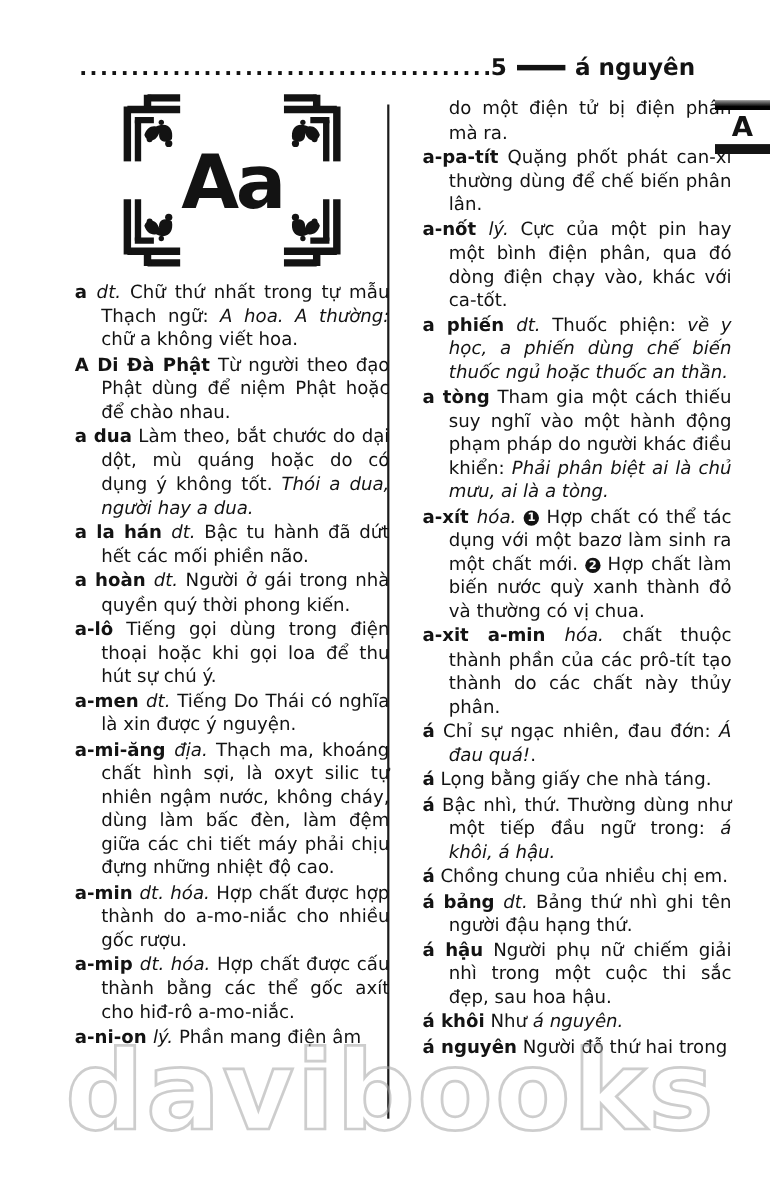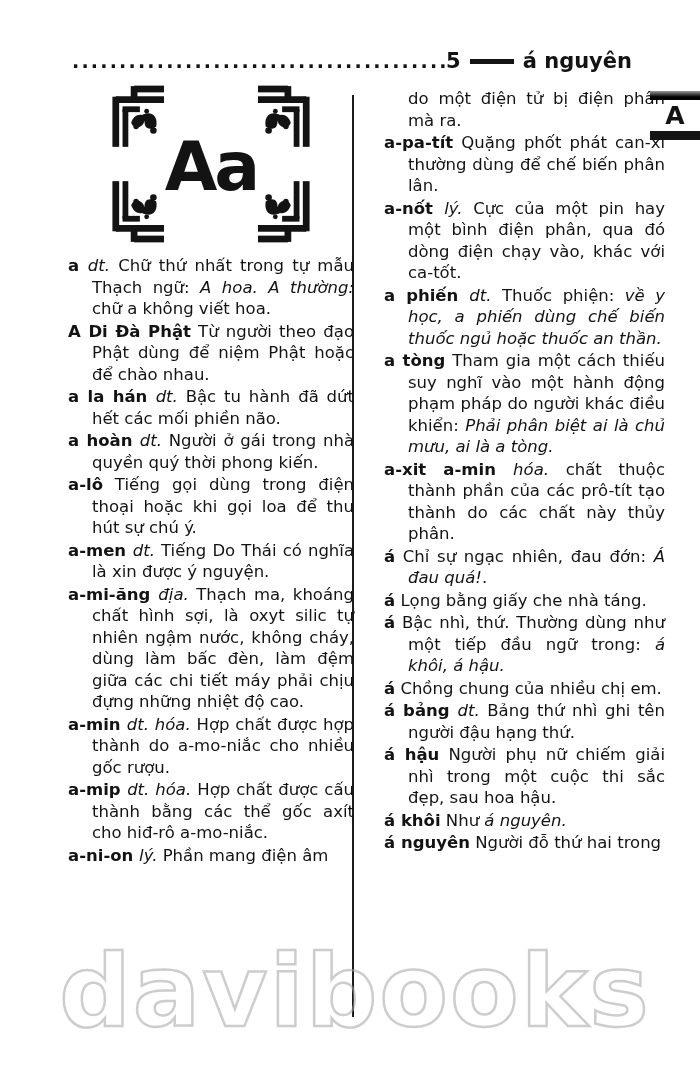--- a/index.html
+++ b/index.html
@@ -147,38 +147,40 @@
           <circle cx="45" cy="47" r="3.4"></circle>
           <circle cx="27" cy="43" r="2.8"></circle>
           <circle cx="38" cy="27" r="2.5"></circle>
         </g>
       </svg>
       <div class="aa-letter">Aa</div>
     </div>
     <div>
         <p class="entry"><span class="hw">a </span><span class="ex">dt.</span><span> Chữ thứ nhất trong tự mẫu Thạch ngữ: </span><span class="ex">A hoa. A thường:</span><span> chữ a không viết hoa.</span></p>
         <p class="entry"><span class="hw">A Di Đà Phật</span><span> Từ người theo đạo Phật dùng để niệm Phật hoặc để chào nhau.</span></p>
+        <p class="entry"><span class="hw">a dua</span><span> Làm theo, bắt chước do dại dột, mù quáng hoặc do có dụng ý không tốt. </span><span class="ex">Thói a dua, người hay a dua.</span></p>
         <p class="entry"><span class="hw">a la hán </span><span class="ex">dt.</span><span> Bậc tu hành đã dứt hết các mối phiền não.</span></p>
         <p class="entry"><span class="hw">a hoàn </span><span class="ex">dt.</span><span> Người ở gái trong nhà quyền quý thời phong kiến.</span></p>
         <p class="entry"><span class="hw">a-lô</span><span> Tiếng gọi dùng trong điện thoại hoặc khi gọi loa để thu hút sự chú ý.</span></p>
         <p class="entry"><span class="hw">a-men </span><span class="ex">dt.</span><span> Tiếng Do Thái có nghĩa là xin được ý nguyện.</span></p>
         <p class="entry"><span class="hw">a-mi-ăng </span><span class="ex">địa.</span><span> Thạch ma, khoáng chất hình sợi, là oxyt silic tự nhiên ngậm nước, không cháy, dùng làm bấc đèn, làm đệm giữa các chi tiết máy phải chịu đựng những nhiệt độ cao.</span></p>
         <p class="entry"><span class="hw">a-min </span><span class="ex">dt. hóa.</span><span> Hợp chất được hợp thành do a-mo-niắc cho nhiều gốc rượu.</span></p>
         <p class="entry"><span class="hw">a-mip </span><span class="ex">dt. hóa.</span><span> Hợp chất được cấu thành bằng các thể gốc axít cho hiđ-rô a-mo-niắc.</span></p>
         <p class="entry"><span class="hw">a-ni-on </span><span class="ex">lý.</span><span> Phần mang điện âm</span></p>
       </div>
   </div>
 
   <div class="col-right">
     <div>
         <p class="entry cont"><span>do một điện tử bị điện phân mà ra.</span></p>
         <p class="entry"><span class="hw">a-pa-tít</span><span> Quặng phốt phát can-xi thường dùng để chế biến phân lân.</span></p>
         <p class="entry"><span class="hw">a-nốt </span><span class="ex">lý.</span><span> Cực của một pin hay một bình điện phân, qua đó dòng điện chạy vào, khác với ca-tốt.</span></p>
         <p class="entry"><span class="hw">a phiến </span><span class="ex">dt.</span><span> Thuốc phiện: </span><span class="ex">về y học, a phiến dùng chế biến thuốc ngủ hoặc thuốc an thần.</span></p>
         <p class="entry"><span class="hw">a tòng</span><span> Tham gia một cách thiếu suy nghĩ vào một hành động phạm pháp do người khác điều khiển: </span><span class="ex">Phải phân biệt ai là chủ mưu, ai là a tòng.</span></p>
+        <p class="entry"><span class="hw">a-xít </span><span class="ex">hóa.</span><span> </span><span class="num">1</span><span> Hợp chất có thể tác dụng với một bazơ làm sinh ra một chất mới. </span><span class="num">2</span><span> Hợp chất làm biến nước quỳ xanh thành đỏ và thường có vị chua.</span></p>
         <p class="entry"><span class="hw">a-xit a-min </span><span class="ex">hóa.</span><span> chất thuộc thành phần của các prô-tít tạo thành do các chất này thủy phân.</span></p>
         <p class="entry"><span class="hw">á</span><span> Chỉ sự ngạc nhiên, đau đớn: </span><span class="ex">Á đau quá!</span><span>.</span></p>
         <p class="entry"><span class="hw">á</span><span> Lọng bằng giấy che nhà táng.</span></p>
         <p class="entry"><span class="hw">á</span><span> Bậc nhì, thứ. Thường dùng như một tiếp đầu ngữ trong: </span><span class="ex">á khôi, á hậu.</span></p>
         <p class="entry"><span class="hw">á</span><span> Chồng chung của nhiều chị em.</span></p>
         <p class="entry"><span class="hw">á bảng </span><span class="ex">dt.</span><span> Bảng thứ nhì ghi tên người đậu hạng thứ.</span></p>
         <p class="entry"><span class="hw">á hậu</span><span> Người phụ nữ chiếm giải nhì trong một cuộc thi sắc đẹp, sau hoa hậu.</span></p>
         <p class="entry"><span class="hw">á khôi</span><span> Như </span><span class="ex">á nguyên.</span></p>
         <p class="entry"><span class="hw">á nguyên</span><span> Người đỗ thứ hai trong</span></p>
       </div>

